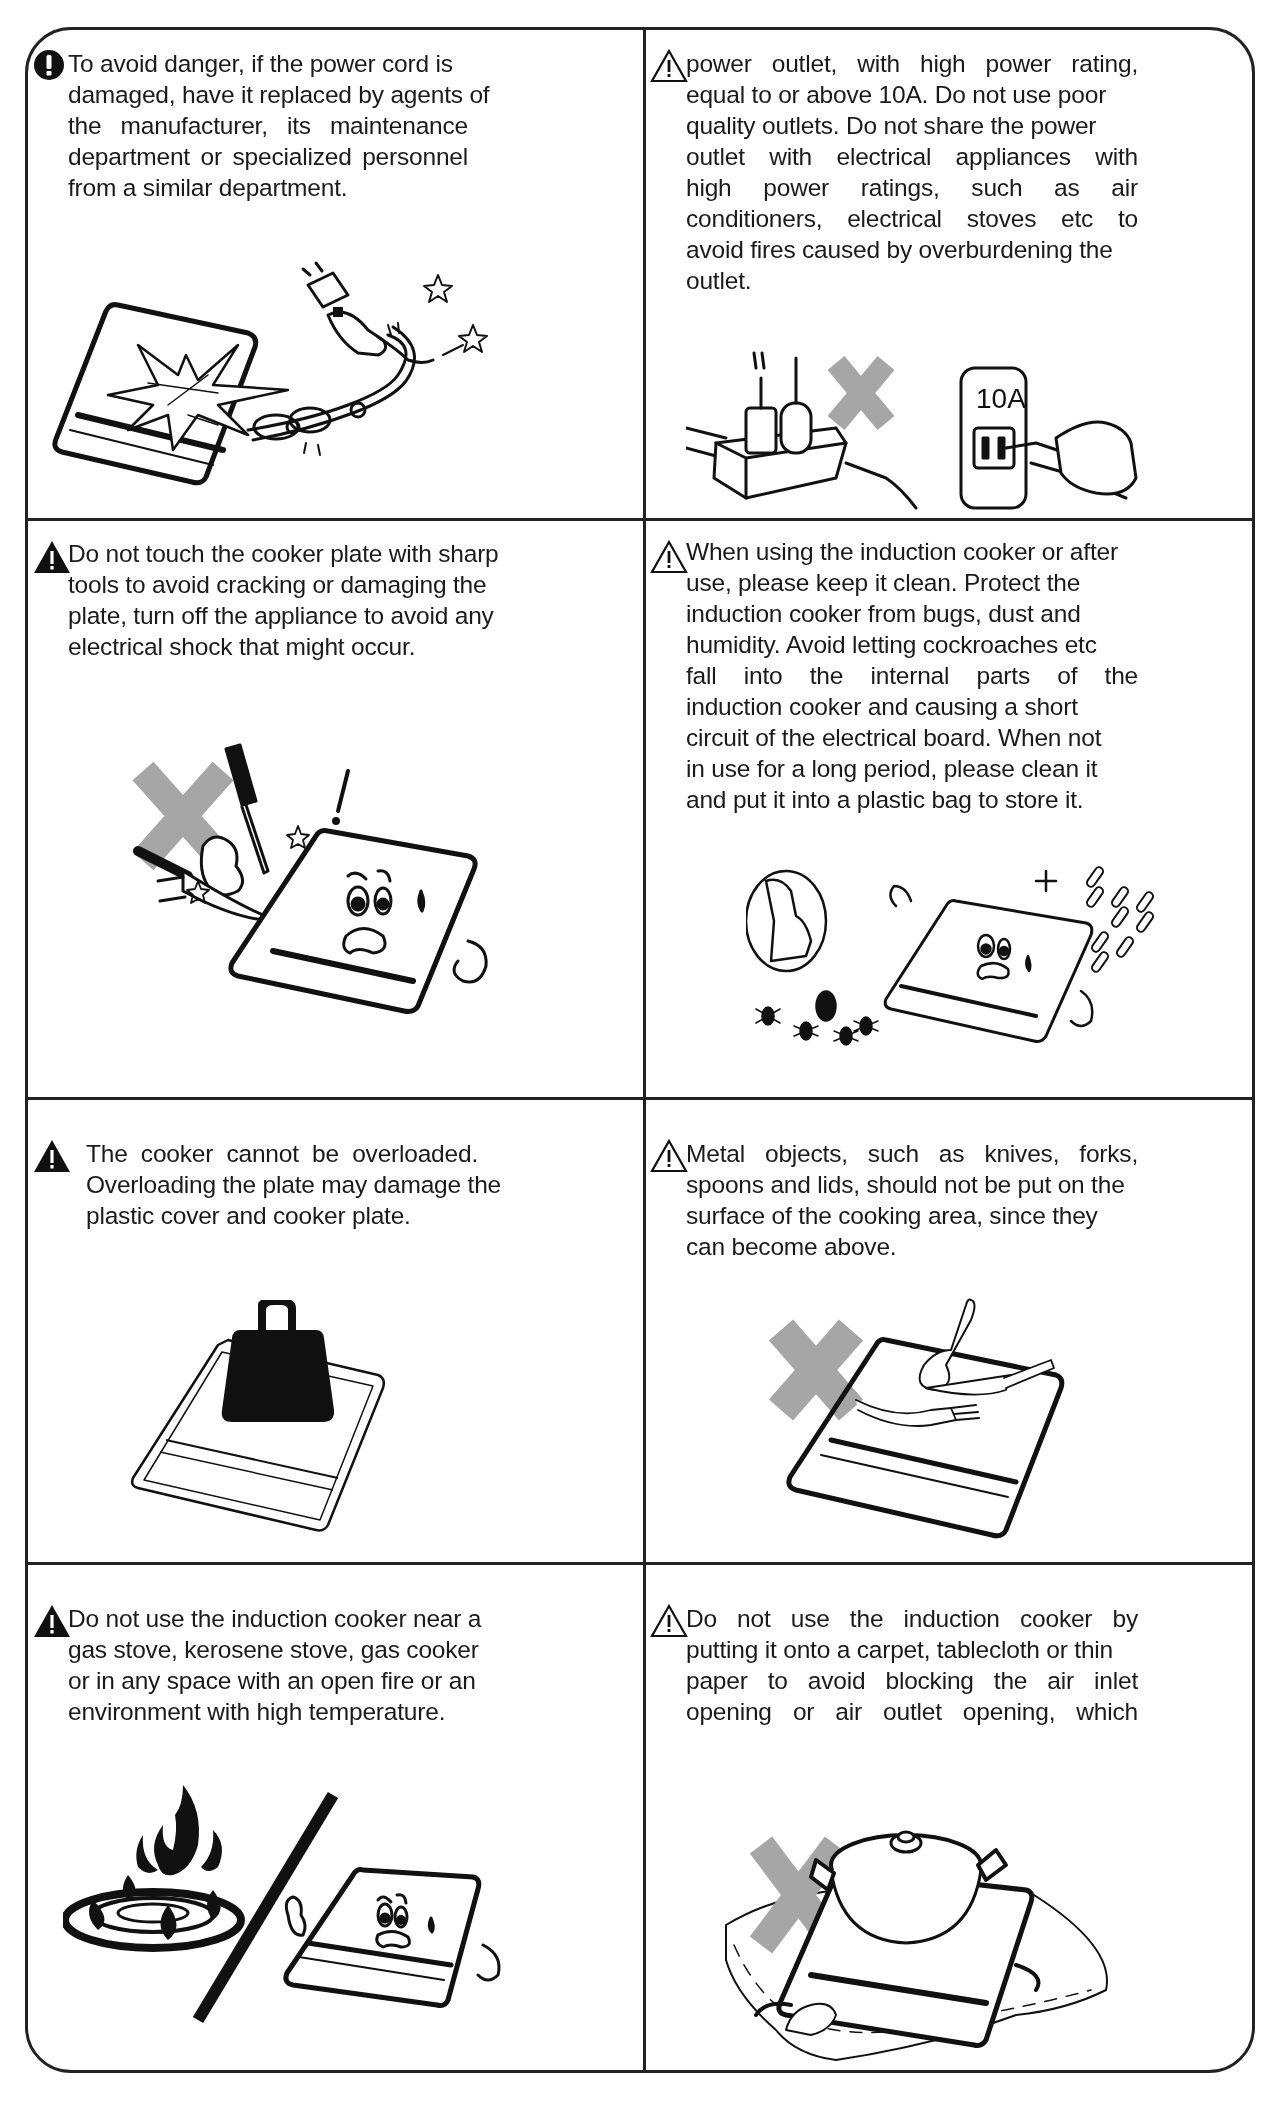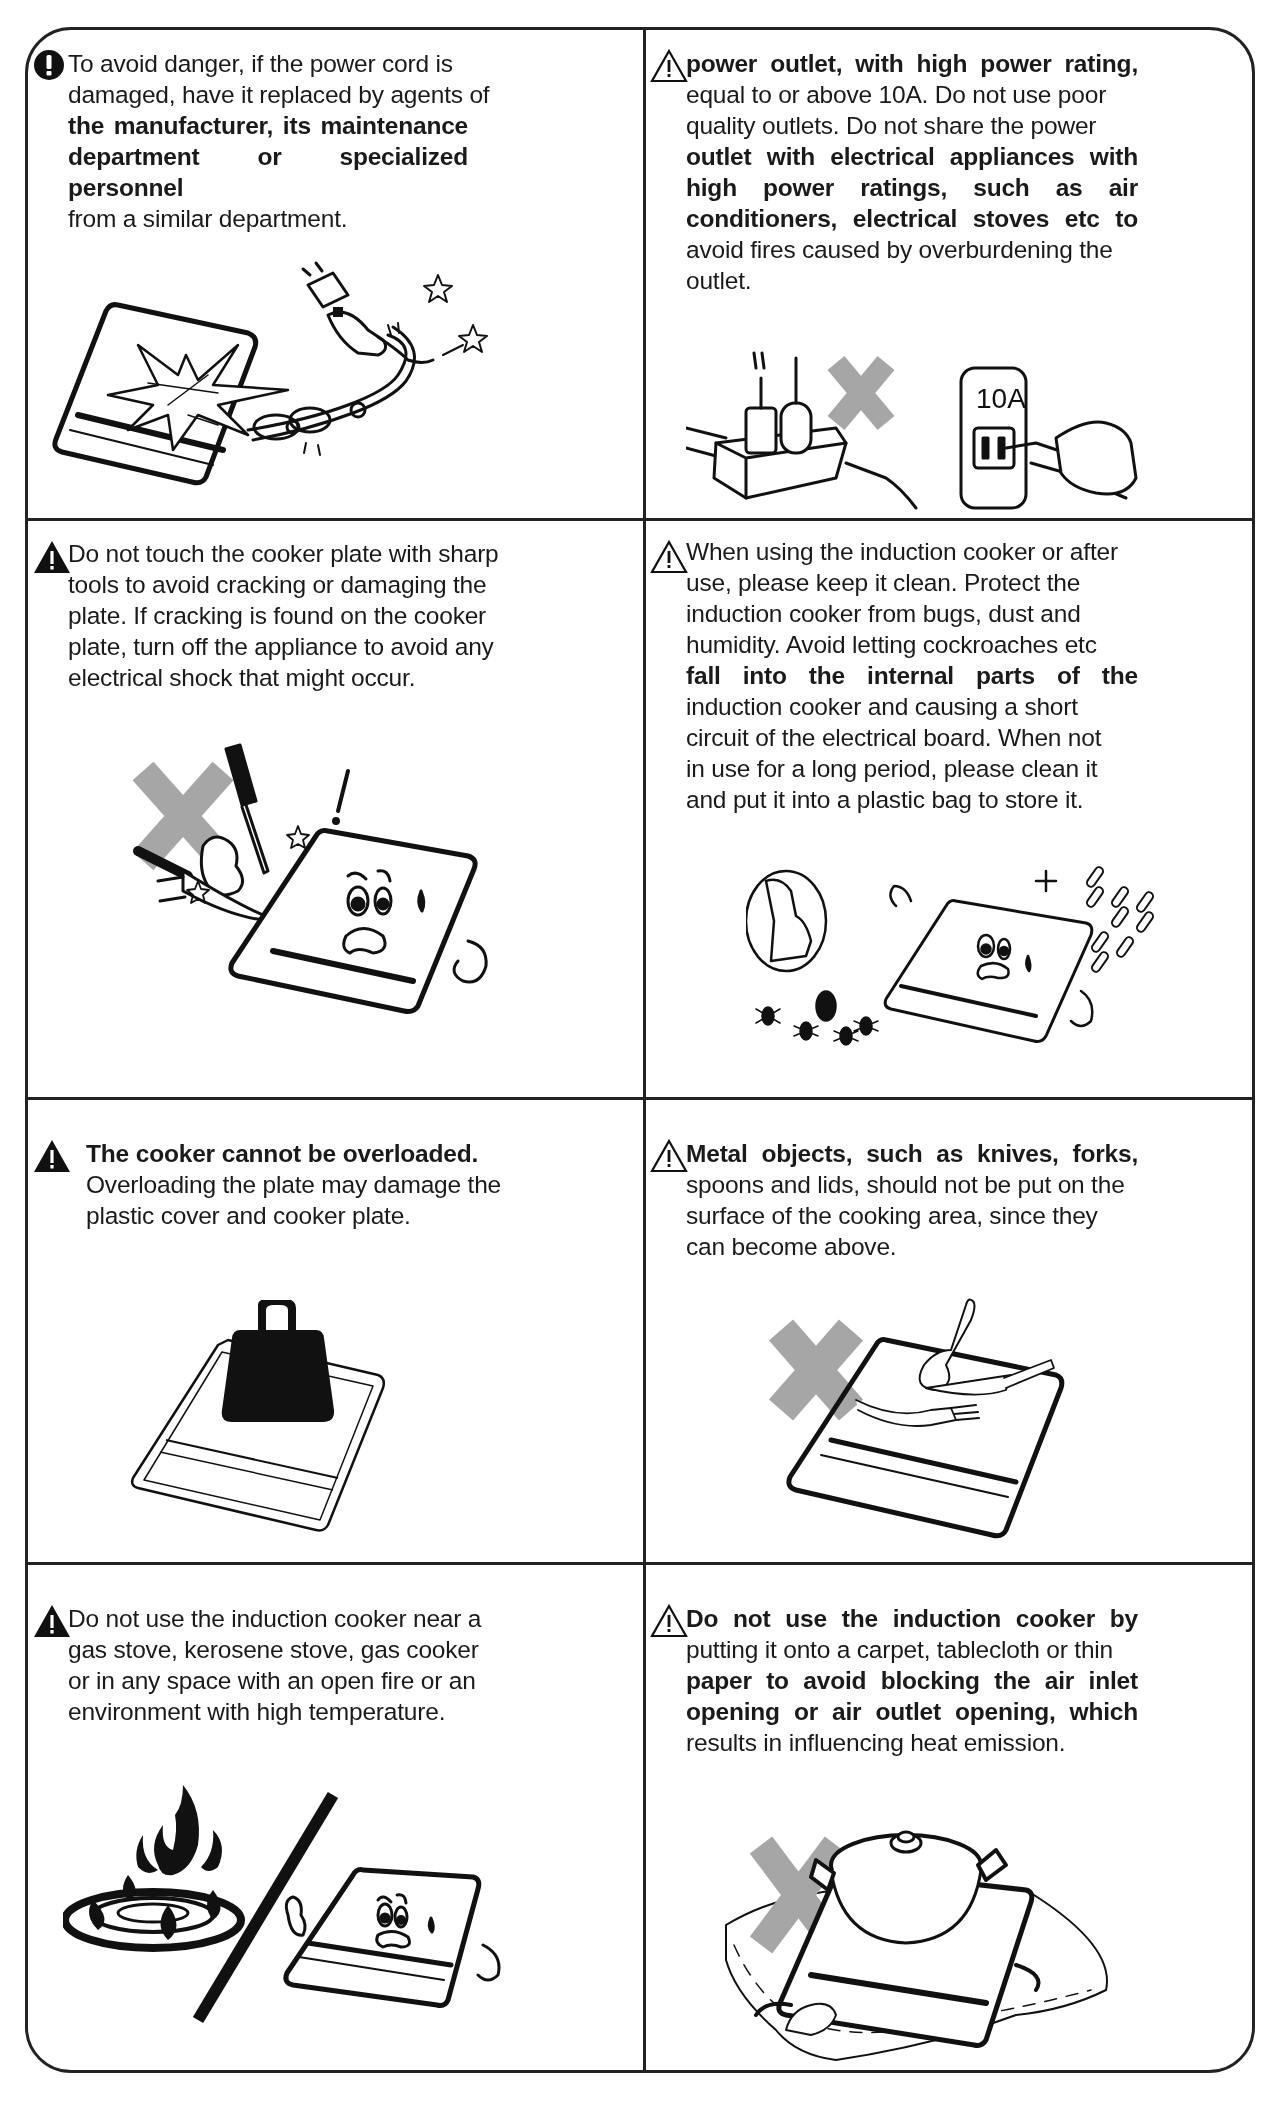--- a/index.html
+++ b/index.html
@@ -8,21 +8,21 @@
   .frame { position:absolute; left:25px; top:27px; width:1230px; height:2046px;
            border:3px solid #222; border-radius:46px; box-sizing:border-box; overflow:hidden; }
   .vline { position:absolute; left:615px; top:0; bottom:0; width:3px; background:#222; }
   .hline { position:absolute; left:0; right:0; height:3px; background:#222; }
   .cell { position:absolute; box-sizing:border-box; }
   .cell .txt { position:absolute; font-size:24.5px; line-height:31px; text-align:justify;
                text-align-last:left; letter-spacing:-0.2px; }
   .cell .icon { position:absolute; width:38px; height:36px; }
   .cell svg.illus { position:absolute; }
   .line { display:block; white-space:nowrap; }
-  .line.j { text-align:justify; text-align-last:justify; white-space:normal;font-weight:bold; }
+  .line.j { text-align:justify; text-align-last:justify; white-space:normal; }
 </style>
 </head>
 <body>
 
 <div class="frame">
   <div class="vline"></div>
   <div class="hline" style="top:488px"></div>
   <div class="hline" style="top:1067px"></div>
   <div class="hline" style="top:1532px"></div>
 
@@ -109,21 +109,20 @@
 
   <div class="cell" style="left:0;top:491px;width:615px;height:576px">
     <svg class="icon" style="left:5px;top:18px" viewBox="0 0 38 36">
       <path d="M19 2 L37 34 L1 34 Z" fill="#111"></path>
       <rect x="17.4" y="12" width="3.2" height="13" fill="#fff"></rect>
       <rect x="17.4" y="27" width="3.2" height="3.5" fill="#fff"></rect>
     </svg>
     <div class="txt" style="left:40px;top:17px;width:440px">
       <span class="line">Do not touch the cooker plate with sharp</span>
       <span class="line">tools to avoid cracking or damaging the</span>
-      <span class="line">plate. If cracking is found on the cooker</span>
       <span class="line">plate, turn off the appliance to avoid any</span>
       <span class="line">electrical shock that might occur.</span>
     </div>
     <svg class="illus" style="left:100px;top:220px" width="440" height="320" viewBox="0 0 440 320" fill="none" stroke="#111" stroke-width="3" stroke-linejoin="round" stroke-linecap="round">
       <path d="M15 30 L95 120 M95 30 L15 120" stroke="#a6a6a6" stroke-width="28" stroke-linecap="butt"></path>
 
       <path d="M98 8 L112 4 L128 60 L114 64 Z" fill="#111"></path>
       <path d="M118 64 L140 130 L136 132 L114 66"></path>
 
       <path d="M75 105 Q85 90 100 100 Q112 108 108 125 Q120 140 110 150 Q90 160 80 145 Q70 130 75 105 Z" fill="#fff"></path>
@@ -308,21 +307,20 @@
     <svg class="icon" style="left:4px;top:38px" viewBox="0 0 38 36">
       <path d="M19 3 L36 33 L2 33 Z" fill="none" stroke="#111" stroke-width="2.2"></path>
       <rect x="17.6" y="12" width="2.8" height="12" fill="#111"></rect>
       <rect x="17.6" y="26" width="2.8" height="3" fill="#111"></rect>
     </svg>
     <div class="txt" style="left:40px;top:38px;width:452px">
       <span class="line j">Do not use the induction cooker by</span>
       <span class="line">putting it onto a carpet, tablecloth or thin</span>
       <span class="line j">paper to avoid blocking the air inlet</span>
       <span class="line j">opening or air outlet opening, which</span>
-      <span class="line">results in influencing heat emission.</span>
     </div>
     <svg class="illus" style="left:70px;top:250px" width="420" height="250" viewBox="0 0 420 250" fill="none" stroke="#111" stroke-width="3" stroke-linejoin="round" stroke-linecap="round">
 
       <path d="M10 110 Q60 80 125 75 L310 75 Q400 130 390 175 Q350 195 300 200 Q220 230 120 245 Q80 240 60 215 Q20 180 10 145 Z" fill="#fff" stroke-width="2"></path>
       <path d="M18 130 Q40 180 80 205 Q150 230 230 205 Q300 195 375 175" stroke-dasharray="12 10" stroke-width="1.5"></path>
 
       <path d="M45 30 L120 130 M120 30 L45 130" stroke="#a6a6a6" stroke-width="28" stroke-linecap="butt"></path>
 
       <path d="M130 55 L310 75 Q318 77 315 87 L270 225 Q266 232 258 230 L70 200 Q60 198 64 188 L120 60 Q124 53 130 55 Z" fill="#fff" stroke-width="5"></path>
       <path d="M95 160 L270 188" stroke-width="6"></path>

